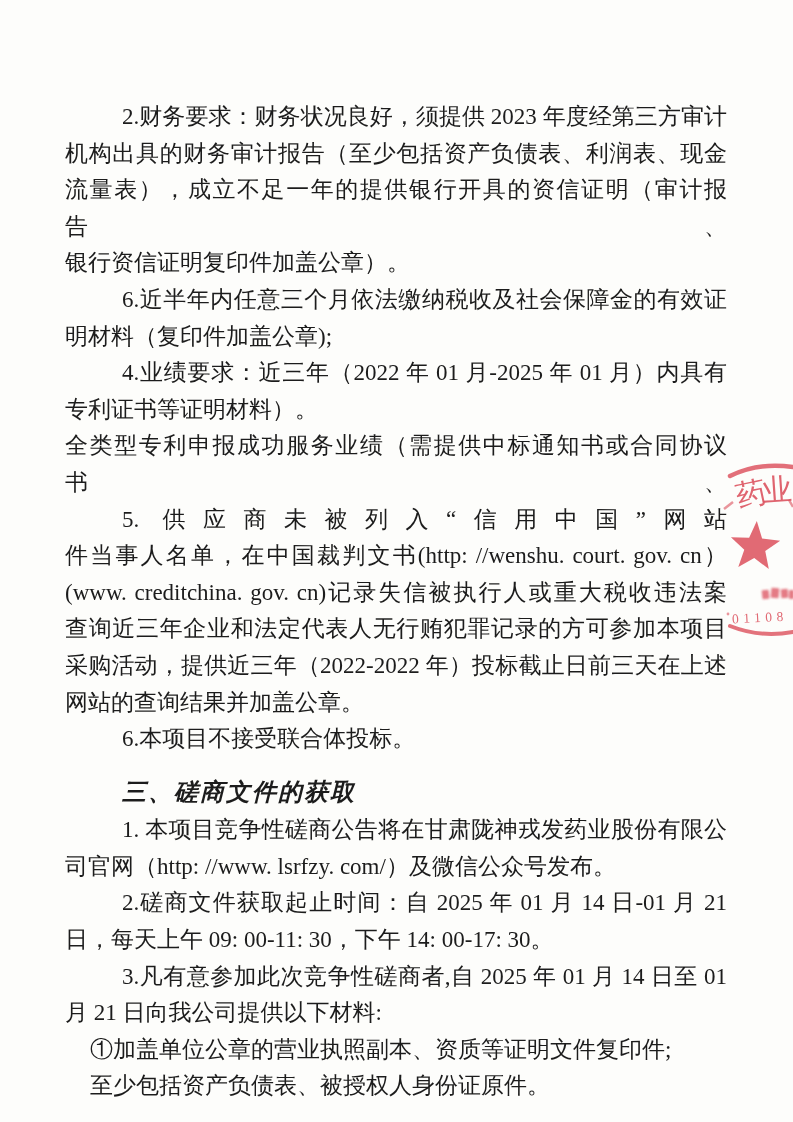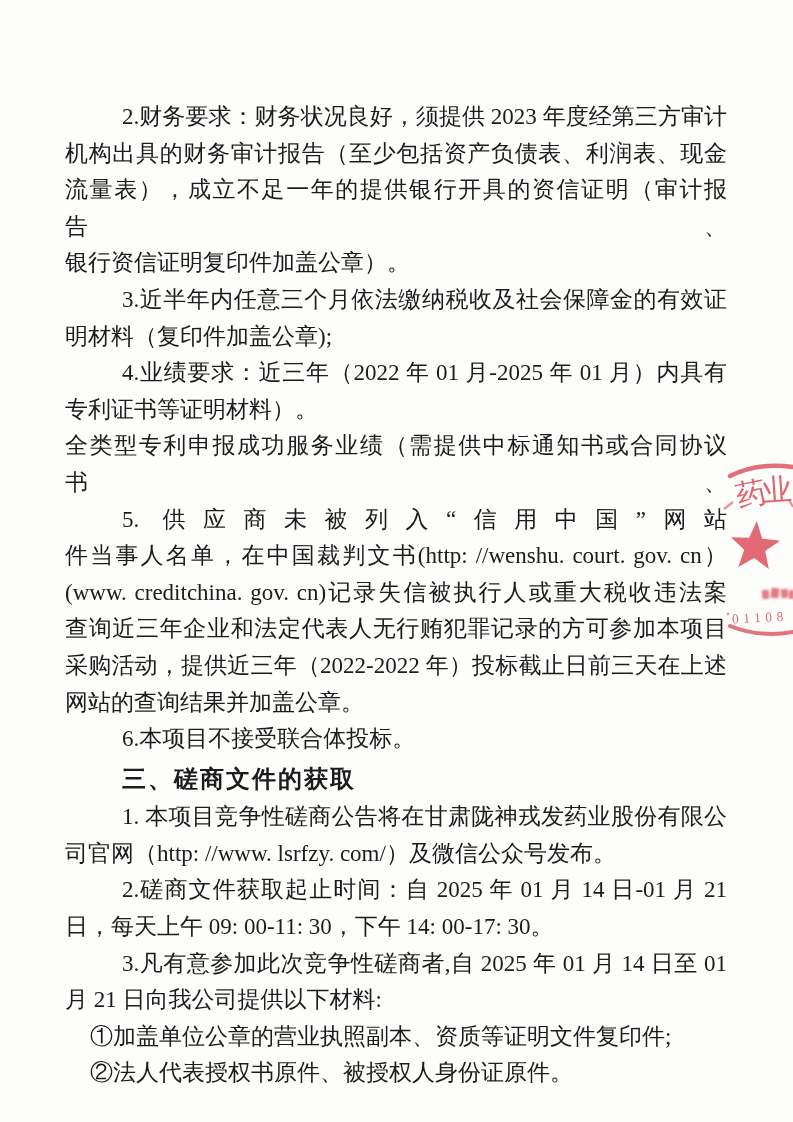--- a/index.html
+++ b/index.html
@@ -23,21 +23,21 @@
     line-height:36.6px;
   }
   .block{margin:0;}
   .line{
     text-align:justify;
     text-align-last:justify;
   }
   .line.last{text-align-last:left;}
   .block.body .line.first{text-indent:57px;}
   .block.sub .line{text-indent:25px;}
-  .block.heading{margin:3px 0 2px;}
+  .block.heading{margin:16px 0 2px;font-style:italic;}
   .block.heading .line{
     font-family:"Liberation Sans","DejaVu Sans",sans-serif;
     font-weight:700;
     font-size:24px;
     letter-spacing:2px;
     text-indent:57px;
     text-align-last:left;
   }
   .seal{
     position:absolute;
@@ -59,21 +59,21 @@
 <div class="page">
 
   <div class="doc">
       <div class="block body">
         <div class="line first">2.财务要求：财务状况良好，须提供 2023 年度经第三方审计</div>
         <div class="line">机构出具的财务审计报告（至少包括资产负债表、利润表、现金</div>
         <div class="line">流量表），成立不足一年的提供银行开具的资信证明（审计报告、</div>
         <div class="line last">银行资信证明复印件加盖公章）。</div>
       </div>
       <div class="block body">
-        <div class="line first">3.近半年内任意三个月依法缴纳税收及社会保障金的有效证</div>
+        <div class="line first">6.近半年内任意三个月依法缴纳税收及社会保障金的有效证</div>
         <div class="line last">明材料（复印件加盖公章);</div>
       </div>
       <div class="block body">
         <div class="line first">4.业绩要求：近三年（2022 年 01 月-2025 年 01 月）内具有</div>
         <div class="line last">专利证书等证明材料）。</div>
         <div class="line">全类型专利申报成功服务业绩（需提供中标通知书或合同协议书、</div>
       </div>
       <div class="block body">
         <div class="line first">5. 供应商未被列入“信用中国”网站</div>
         <div class="line">件当事人名单，在中国裁判文书(http: //wenshu. court. gov. cn）</div>
@@ -97,21 +97,21 @@
         <div class="line last">日，每天上午 09: 00-11: 30，下午 14: 00-17: 30。</div>
       </div>
       <div class="block body">
         <div class="line first">3.凡有意参加此次竞争性磋商者,自 2025 年 01 月 14 日至 01</div>
         <div class="line last">月 21 日向我公司提供以下材料:</div>
       </div>
       <div class="block sub">
         <div class="line first last">①加盖单位公章的营业执照副本、资质等证明文件复印件;</div>
       </div>
       <div class="block sub">
-        <div class="line first last">②法人代表授权书原件、被授权人身份证原件。</div>
+        <div class="line first last">至少包括资产负债表、被授权人身份证原件。</div>
       </div>
     </div>
 
   <svg class="seal" viewBox="0 0 103 195" xmlns="http://www.w3.org/2000/svg">
     <defs>
       <filter id="smudge-blur" x="-30%" y="-30%" width="160%" height="160%">
         <feGaussianBlur stdDeviation="0.8"></feGaussianBlur>
       </filter>
     </defs>
 

